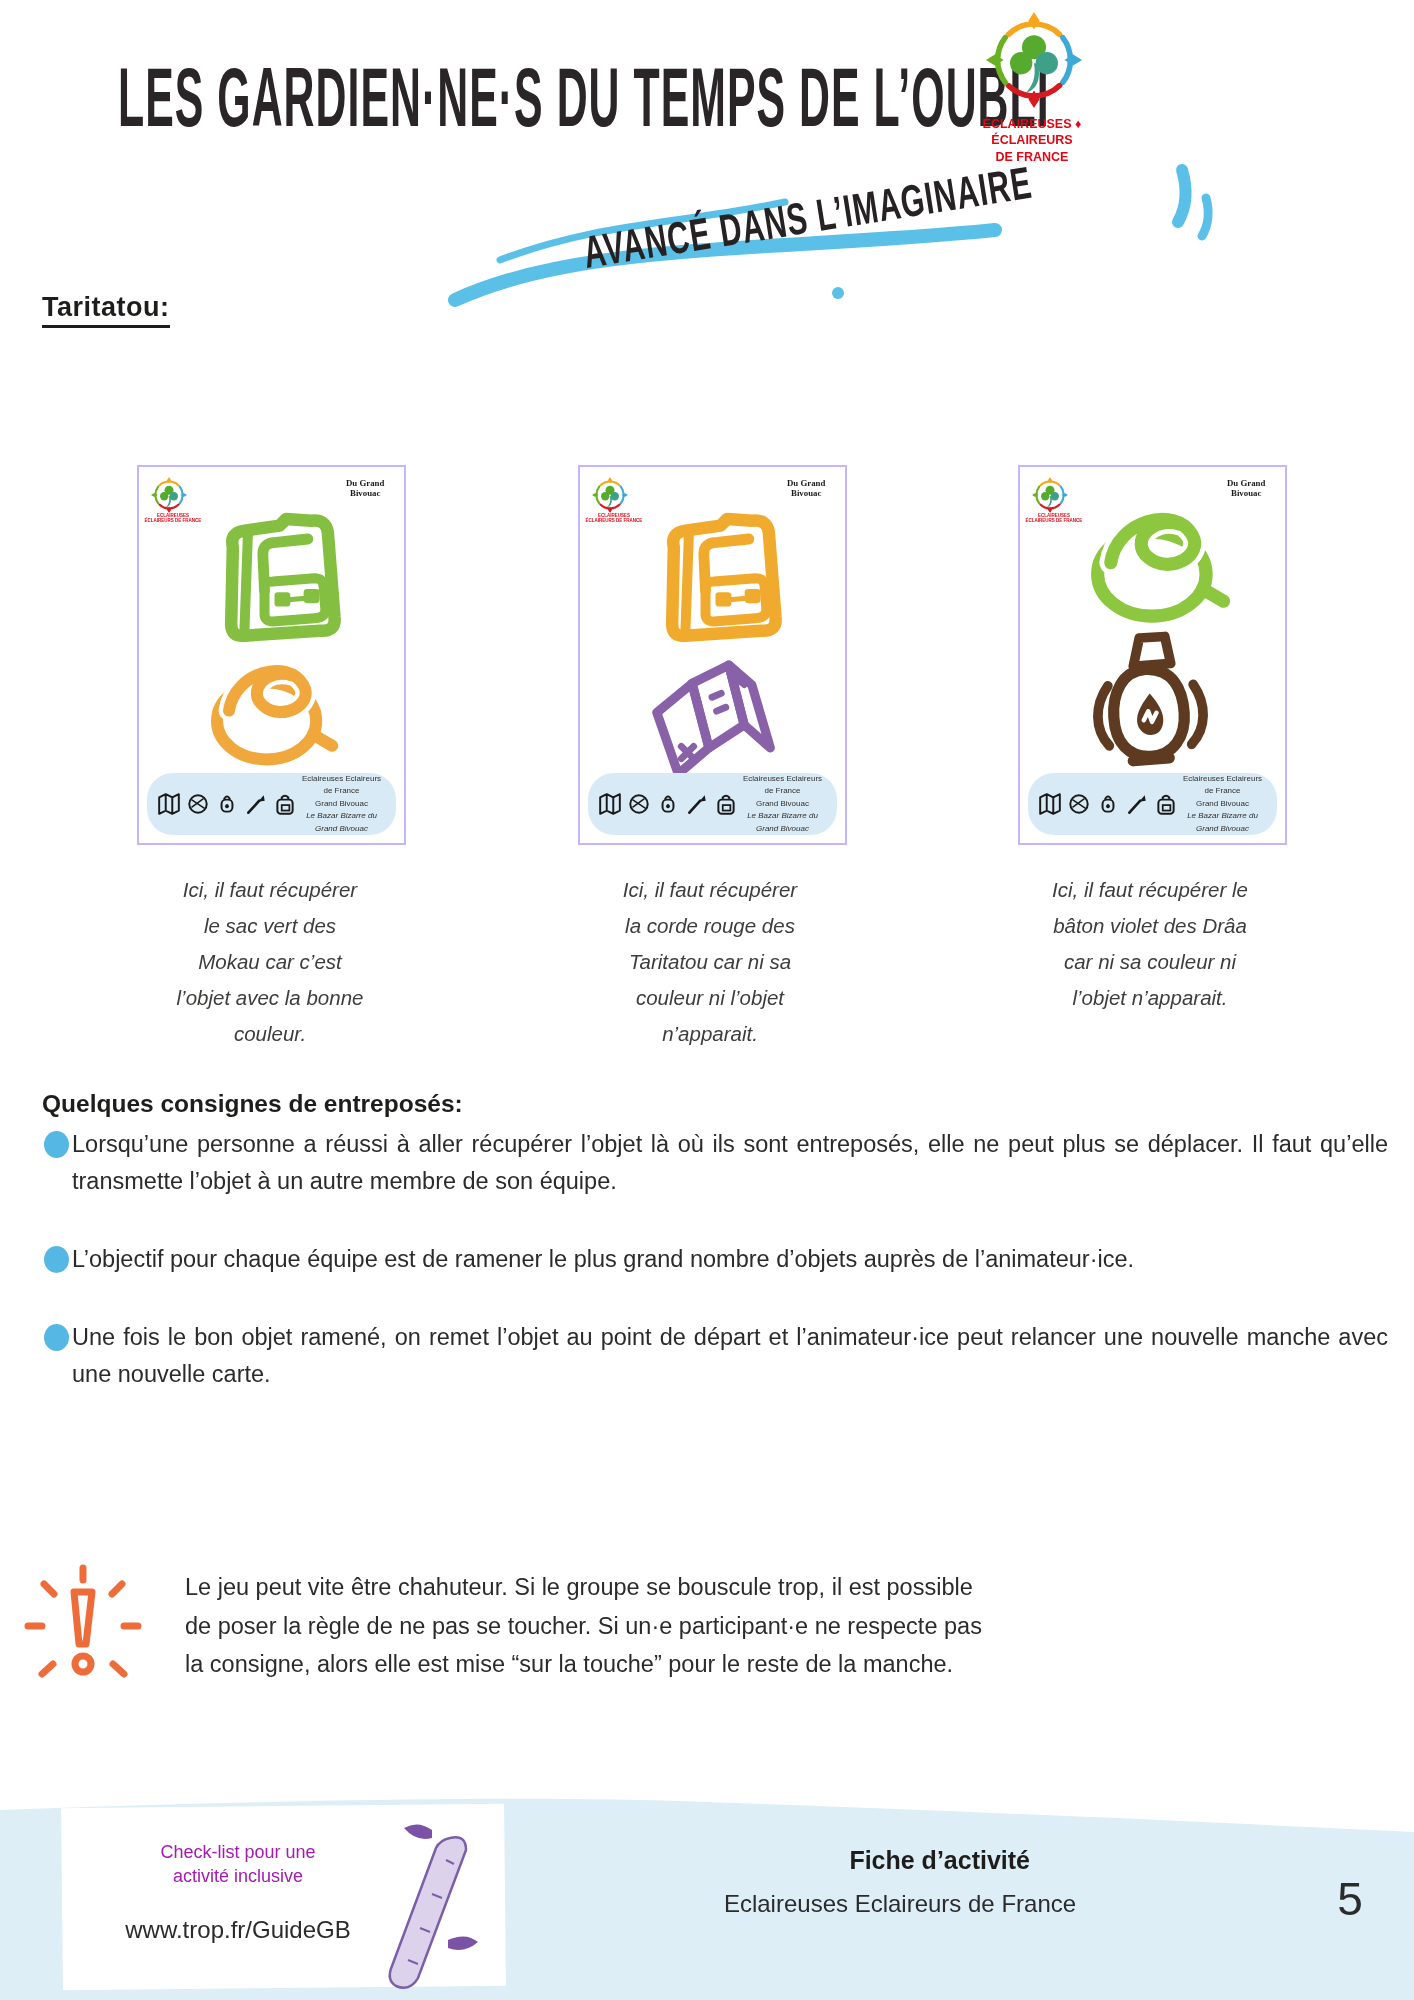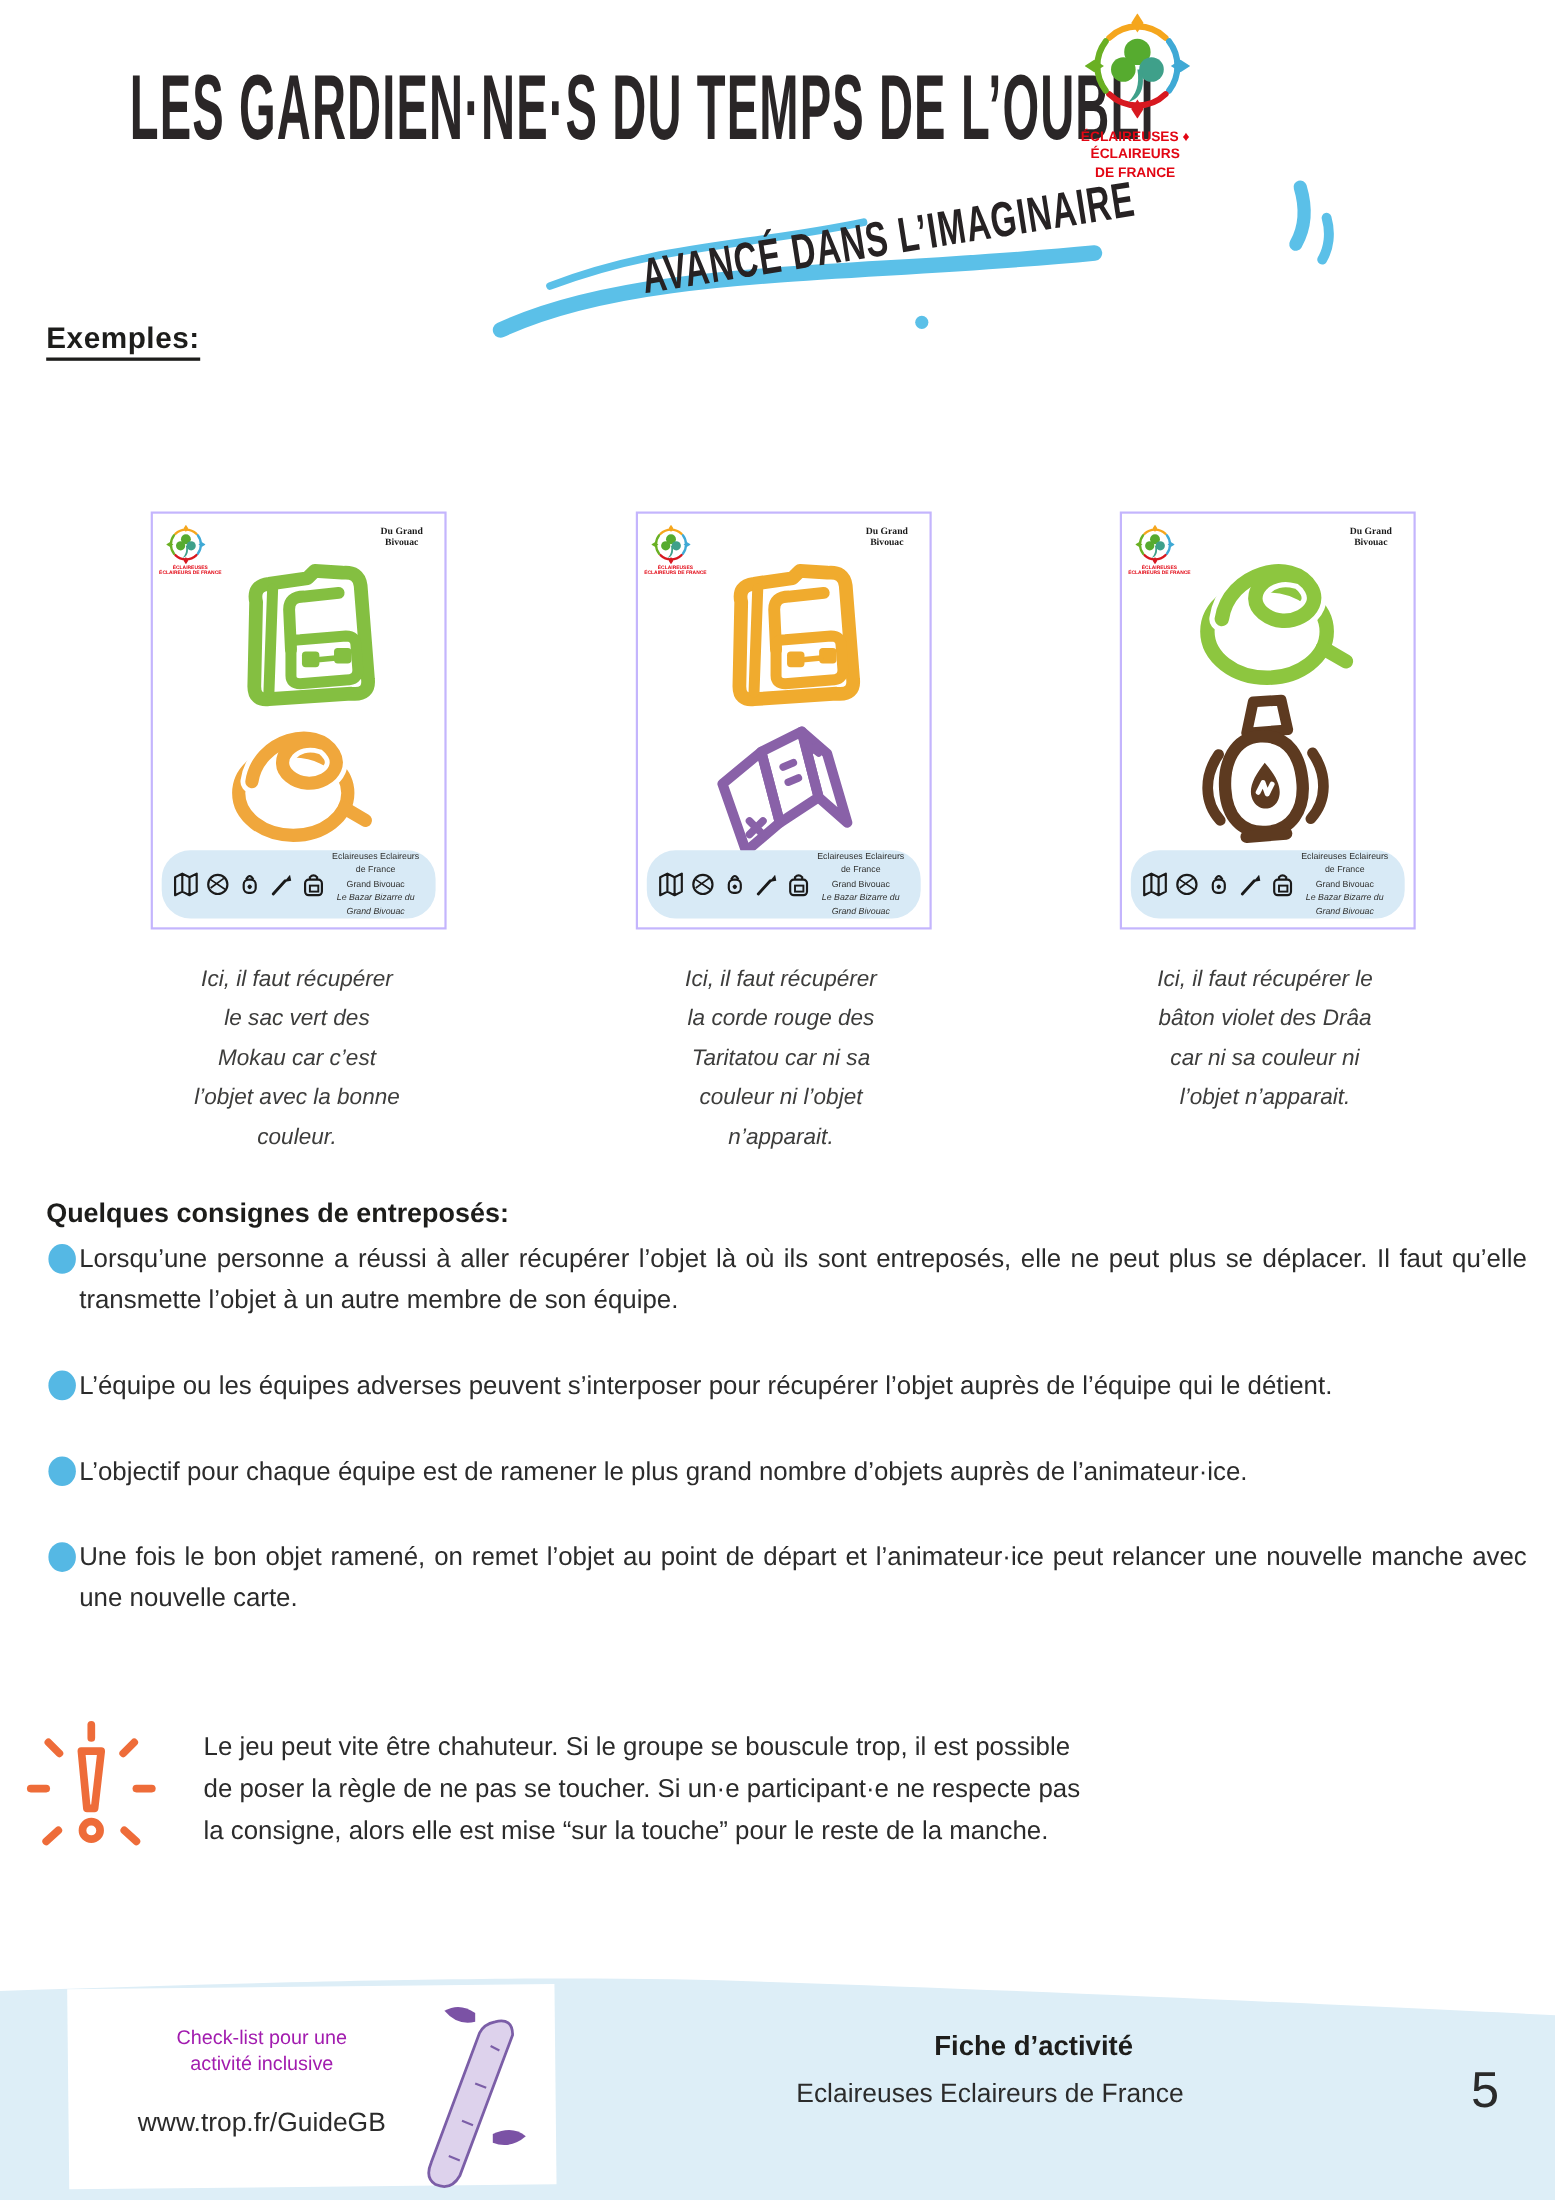--- a/index.html
+++ b/index.html
@@ -156,21 +156,21 @@
 
 <svg class="abs swoosh" viewBox="0 0 790 170">
   <path d="M15 150 C 140 92 330 102 555 80" fill="none" stroke="#5bc0e8" stroke-width="14" stroke-linecap="round"></path>
   <path d="M60 110 C 160 72 240 74 345 52" fill="none" stroke="#5bc0e8" stroke-width="7" stroke-linecap="round"></path>
   <path d="M742 20 C 748 40 746 58 738 72" fill="none" stroke="#5bc0e8" stroke-width="12" stroke-linecap="round"></path>
   <path d="M766 48 C 770 62 768 76 762 86" fill="none" stroke="#5bc0e8" stroke-width="9" stroke-linecap="round"></path>
   <circle cx="398" cy="143" r="6" fill="#5bc0e8"></circle>
 </svg>
 <div class="abs subtitle">AVANCÉ DANS L’IMAGINAIRE</div>
 
-<div class="abs exemples">Exemples:</div>
+<div class="abs exemples">Taritatou:</div>
 
 <div class="card card1">
   <svg class="card-logo" viewBox="0 0 120 120">
       <use href="#eedf-logo"></use>
     </svg>
   <div class="card-logo-text">ÉCLAIREUSES ÉCLAIREURS DE FRANCE</div>
   <div class="card-brand">Du Grand
 Bivouac</div>
   <svg class="abs" style="left:38px;top:32px;width:190px;height:150px;color:#84bf41" viewBox="0 0 190 180">
       <use href="#doodle-backpack"></use>
@@ -293,21 +293,20 @@
 couleur ni l’objet
 n’apparait.</div>
 <div class="caption cap3">Ici, il faut récupérer le
 bâton violet des Drâa
 car ni sa couleur ni
 l’objet n’apparait.</div>
 
 <div class="abs consignes-heading">Quelques consignes de entreposés:</div>
 <div class="abs bullets">
   <div class="bullet">Lorsqu’une personne a réussi à aller récupérer l’objet là où ils sont entreposés, elle ne peut plus se déplacer. Il faut qu’elle transmette l’objet à un autre membre de son équipe.</div>
-  <div class="bullet">L’équipe ou les équipes adverses peuvent s’interposer pour récupérer l’objet auprès de l’équipe qui le détient.</div>
   <div class="bullet">L’objectif pour chaque équipe est de ramener le plus grand nombre d’objets auprès de l’animateur·ice.</div>
   <div class="bullet">Une fois le bon objet ramené, on remet l’objet au point de départ et l’animateur·ice peut relancer une nouvelle manche avec une nouvelle carte.</div>
 </div>
 
 <svg class="abs warn-icon" viewBox="0 0 122 138">
   <path d="M52 30 L70 30 L64 82 L57 82 Z" fill="none" stroke="#ee6c39" stroke-width="7" stroke-linejoin="round"></path>
   <circle cx="61" cy="102" r="8" fill="none" stroke="#ee6c39" stroke-width="7"></circle>
   <path d="M61 6 L61 18" stroke="#ee6c39" stroke-width="7" stroke-linecap="round"></path>
   <path d="M22 22 L32 32" stroke="#ee6c39" stroke-width="7" stroke-linecap="round"></path>
   <path d="M100 22 L90 32" stroke="#ee6c39" stroke-width="7" stroke-linecap="round"></path>

